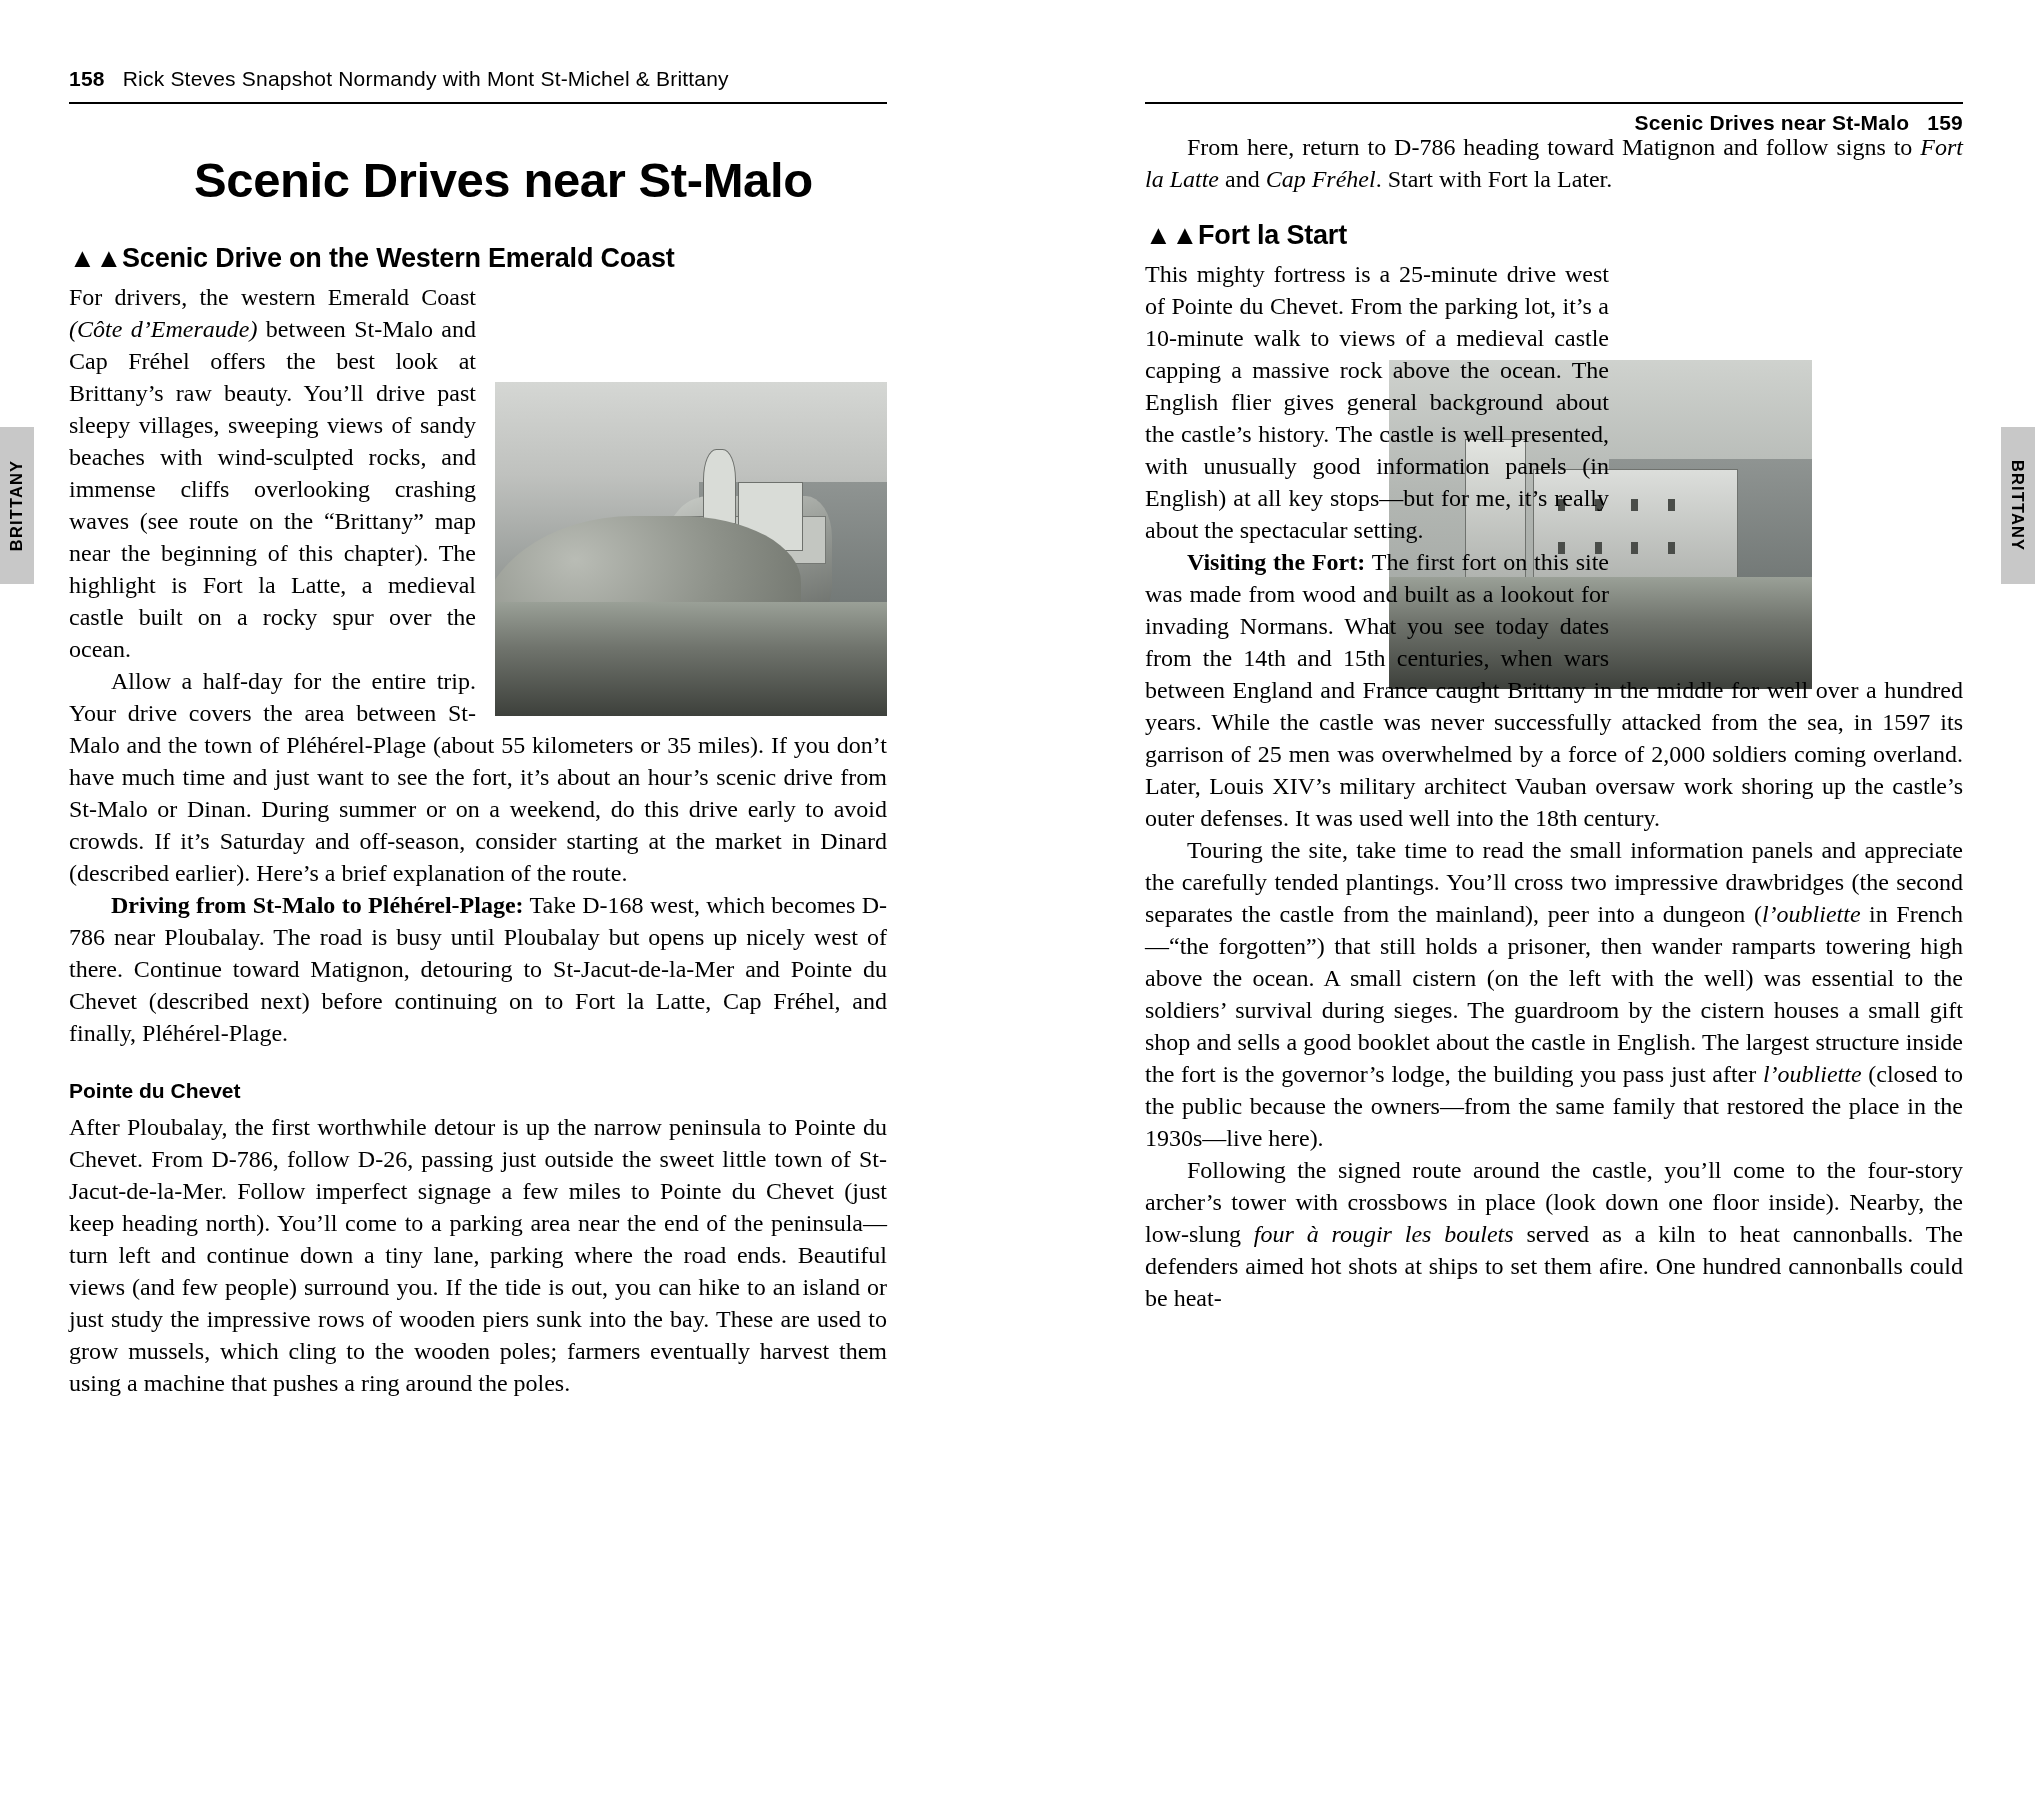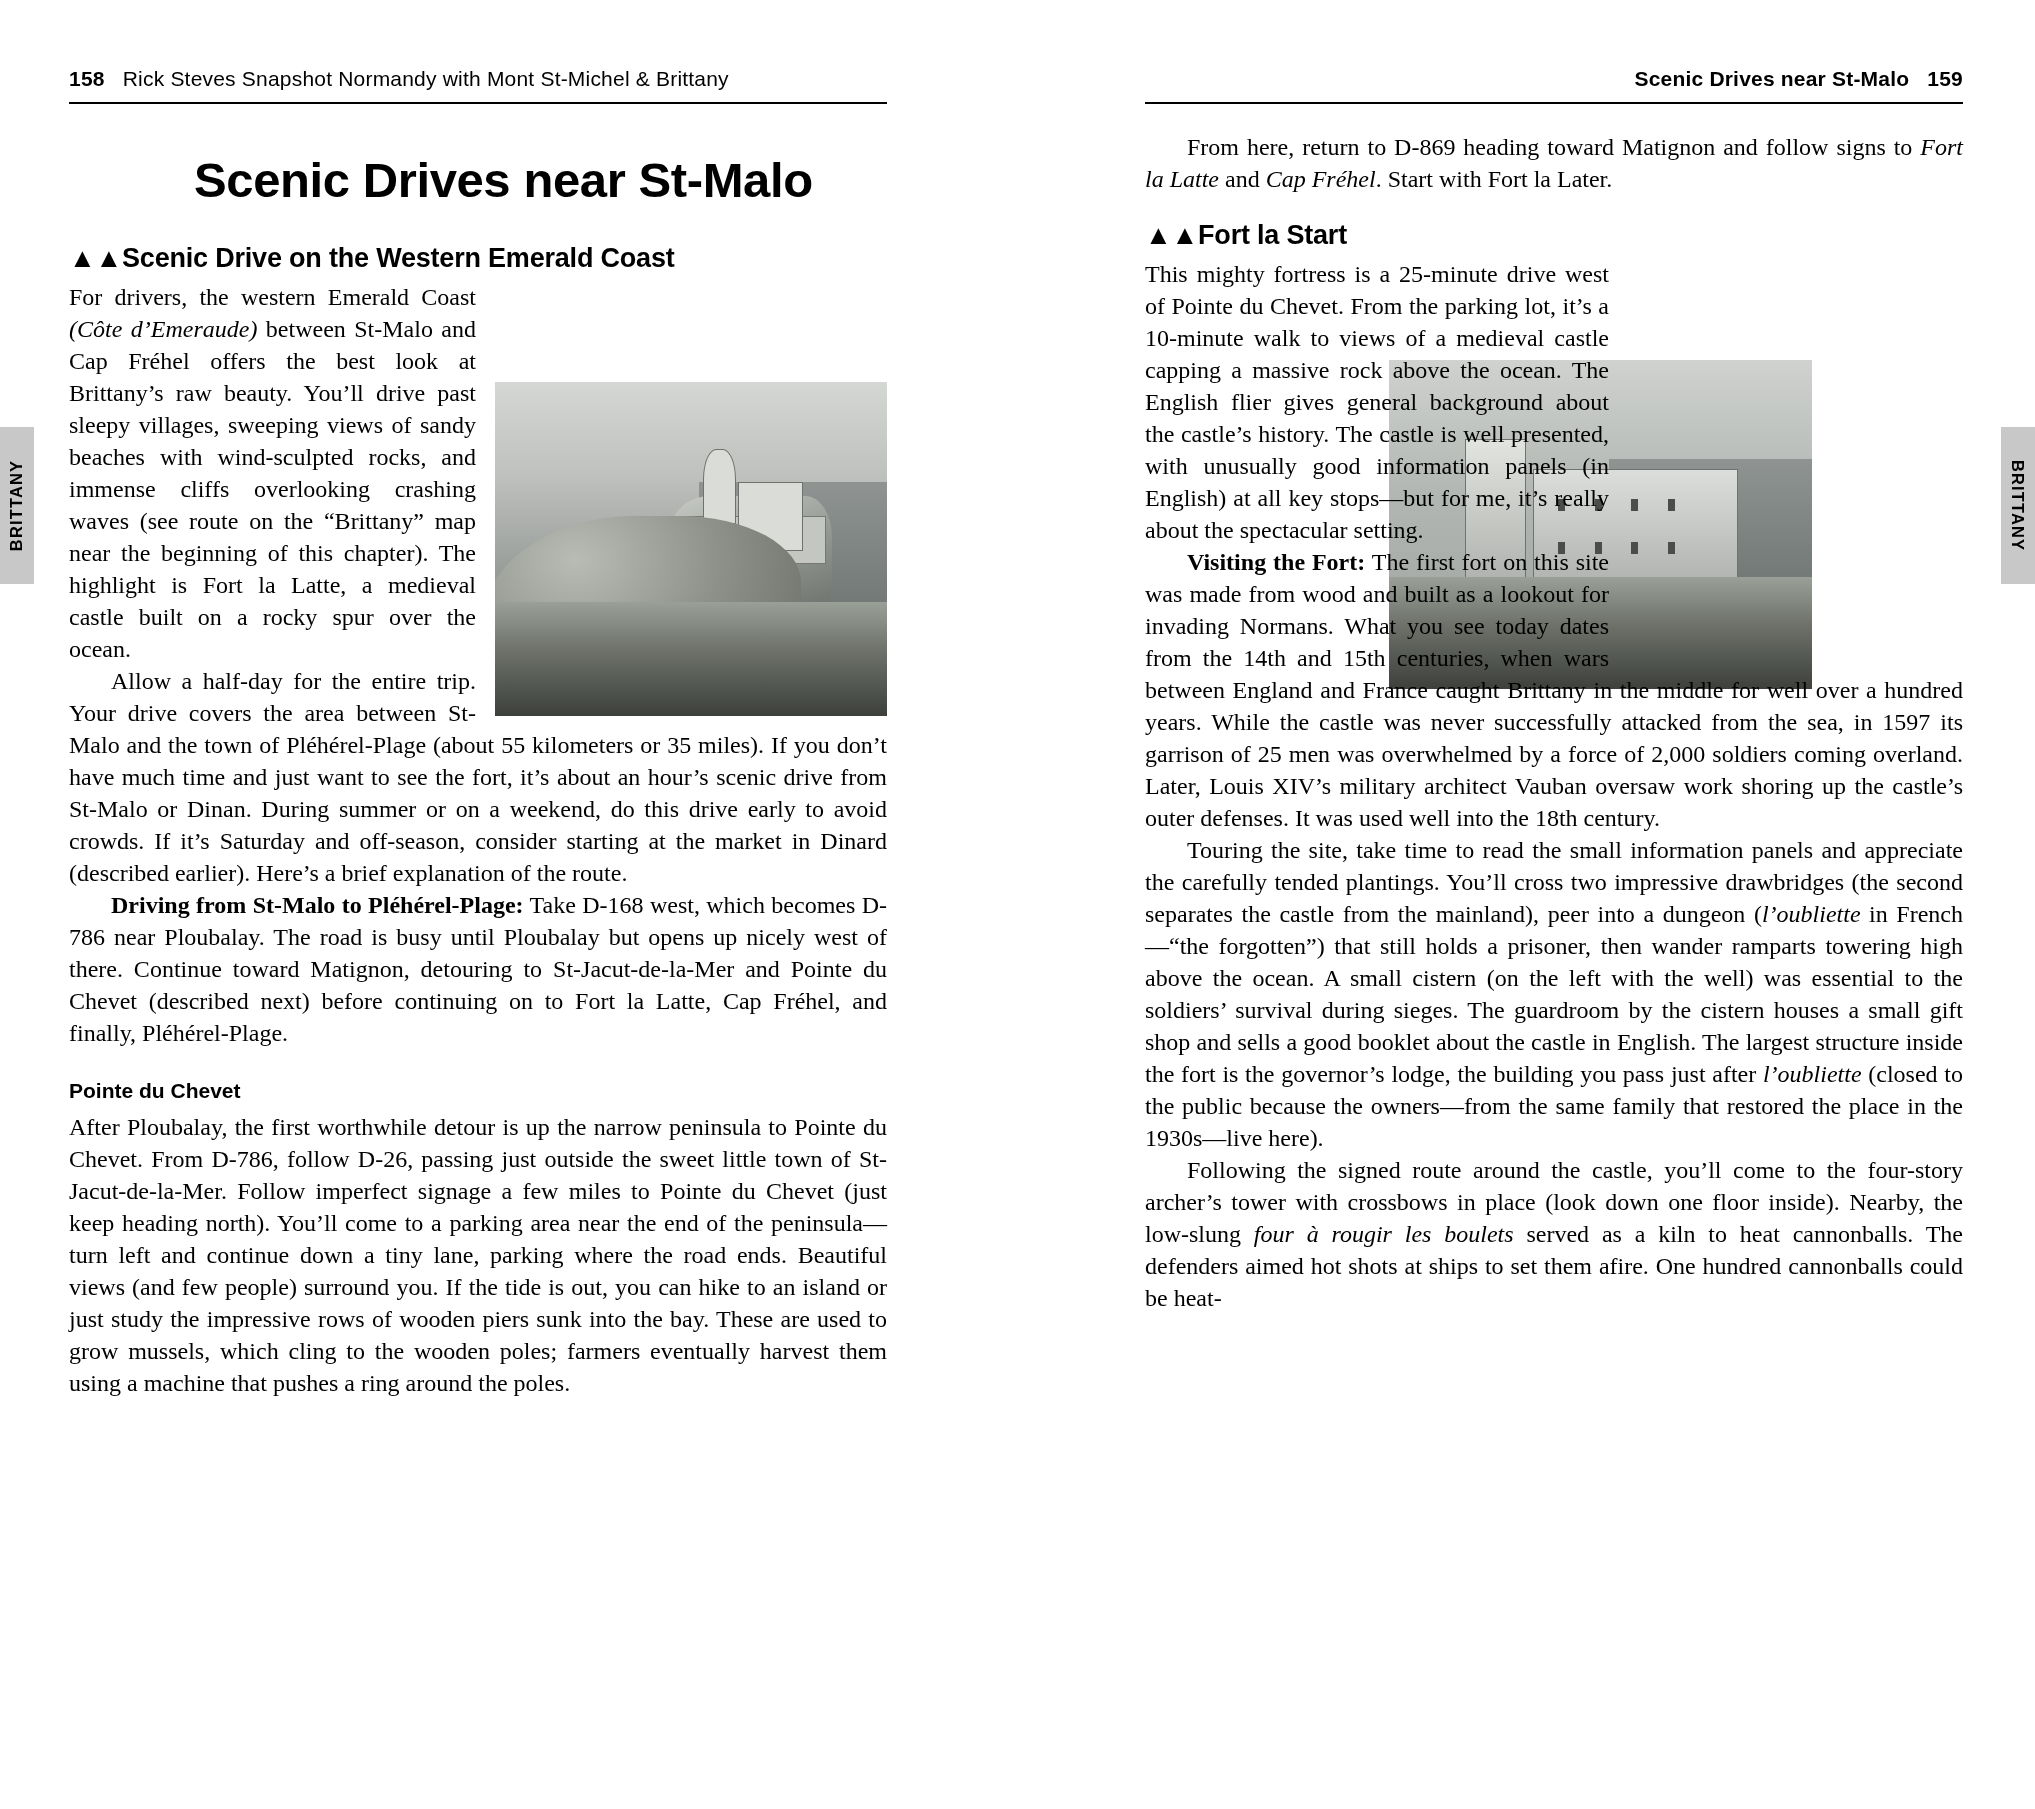--- a/index.html
+++ b/index.html
@@ -26,21 +26,21 @@
   .runhead {
     position: absolute;
     top: 61px;
     font-family: "Liberation Sans", sans-serif;
     font-size: 21px;
     letter-spacing: 0.2px;
     color: #000;
     white-space: nowrap;
   }
   .runhead.left { left: 69px; }
-  .runhead.right { right: 72px; text-align: right; }
+  .runhead.right { right: 72px; text-align: right; margin-top: 44px; }
   .runhead .folio { font-weight: bold; }
   .runhead .title-left { font-weight: normal; }
   .runhead .title-right { font-weight: bold; }
 
   .rule {
     position: absolute;
     height: 2.3px;
     background: #000;
   }
   .rule.left { left: 69px; width: 818px; top: 96px; }
@@ -254,21 +254,21 @@
 
     <p class="indent"><span class="bold">Driving from St-Malo to Pléhérel-Plage:</span><span> Take D-168 west, which becomes D-786 near Ploubalay. The road is busy until Ploubalay but opens up nicely west of there. Continue toward Matignon, detouring to St-Jacut-de-la-Mer and Pointe du Chevet (described next) before continuing on to Fort la Latte, Cap Fréhel, and finally, Pléhérel-Plage.</span></p>
 
 
     <h3 class="sub">Pointe du Chevet</h3>
 
     <p>After Ploubalay, the first worthwhile detour is up the narrow peninsula to Pointe du Chevet. From D-786, follow D-26, passing just outside the sweet little town of St-Jacut-de-la-Mer. Follow imperfect signage a few miles to Pointe du Chevet (just keep heading north). You’ll come to a parking area near the end of the peninsula—turn left and continue down a tiny lane, parking where the road ends. Beautiful views (and few people) surround you. If the tide is out, you can hike to an island or just study the impressive rows of wooden piers sunk into the bay. These are used to grow mussels, which cling to the wooden poles; farmers eventually harvest them using a machine that pushes a ring around the poles.</p>
   </div>
 
   <div class="col right">
-    <p class="indent"><span>From here, return to D-869 heading toward Matignon and follow signs to </span><span class="ital">Fort la Latte</span><span> and </span><span class="ital">Cap Fréhel</span><span>. Start with Fort la Later.</span></p>
+    <p class="indent"><span>From here, return to D-786 heading toward Matignon and follow signs to </span><span class="ital">Fort la Latte</span><span> and </span><span class="ital">Cap Fréhel</span><span>. Start with Fort la Later.</span></p>
 
     <h2 class="sect" style="margin-top:23.5px;">▲▲Fort la Start</h2>
 
     <div style="float:right; width:354px; height:344px; margin-top:63px;"></div>
 
     <p>This mighty fortress is a 25-minute drive west of Pointe du Chevet. From the parking lot, it’s a 10-minute walk to views of a medieval castle capping a massive rock above the ocean. The English flier gives general background about the castle’s history. The castle is well presented, with unusually good information panels (in English) at all key stops—but for me, it’s really about the spectacular setting.</p>
 
 
     <p class="indent"><span class="bold">Visiting the Fort:</span><span> The first fort on this site was made from wood and built as a lookout for invading Normans. What you see today dates from the 14th and 15th centuries, when wars between England and France caught Brittany in the middle for well over a hundred years. While the castle was never successfully attacked from the sea, in 1597 its garrison of 25 men was overwhelmed by a force of 2,000 soldiers coming overland. Later, Louis XIV’s military architect Vauban oversaw work shoring up the castle’s outer defenses. It was used well into the 18th century.</span></p>
 

